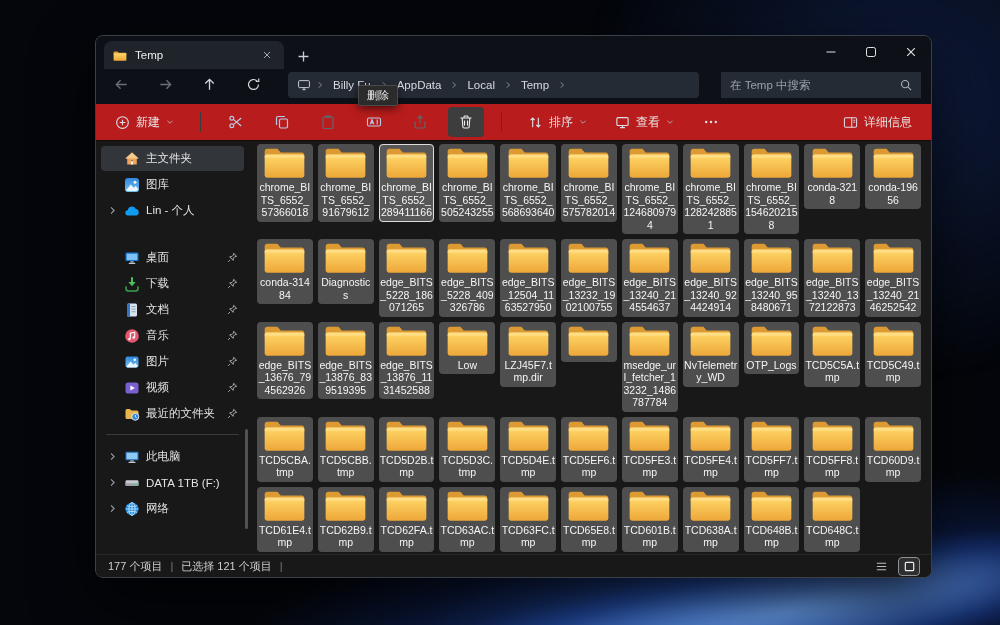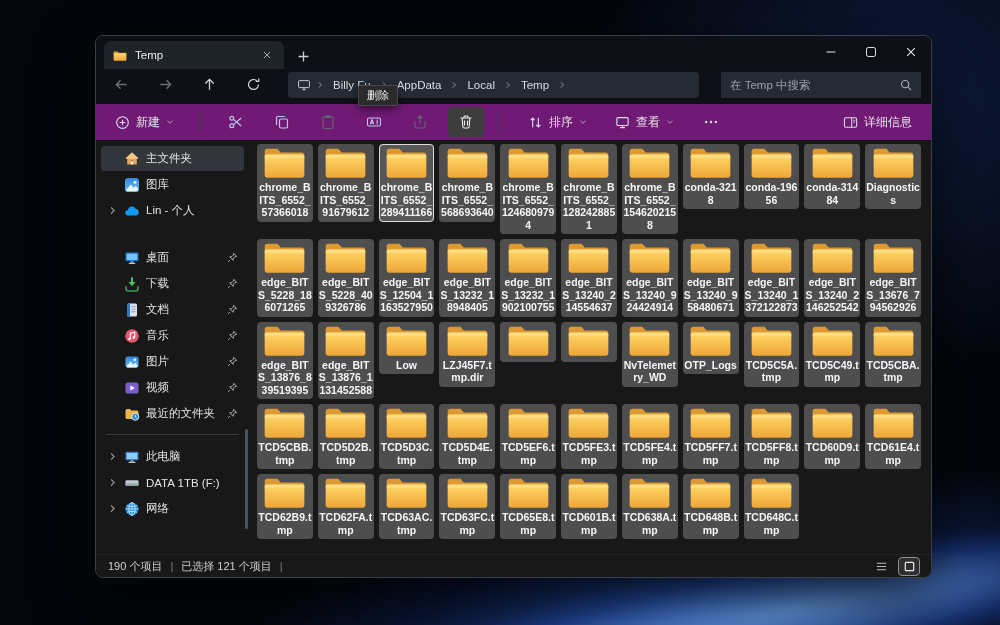--- a/index.html
+++ b/index.html
@@ -49,21 +49,21 @@
   .crumbsep svg { width:8px; height:8px; }
   .searchpill { width:200px; height:26px; background:#252b34; border-radius:0; margin-left:8px;
                 display:flex; align-items:center; padding:0 9px; gap:6px; }
   .searchinput { flex:1; background:transparent; border:none; outline:none; font-size:11.5px; color:#cfd4da;
                  font-family:"Liberation Sans","DejaVu Sans",sans-serif; min-width:0; }
   .searchinput::placeholder { color:#9aa1a9; }
   .searchicon { display:flex; color:#aab1b9; }
   .searchicon svg { width:12px; height:12px; }
 
   
-  .toolbar { height:37px; background:#701a75; display:flex; align-items:center; padding:0 10px; gap:10px;
+  .toolbar { height:37px; background:#b91c1c; display:flex; align-items:center; padding:0 10px; gap:10px;
              border-bottom:1px solid #0e0e0e; flex:none; }
   .tbbtn { display:flex; align-items:center; gap:6px; padding:0 9px; height:30px; border-radius:4px;
            color:#e6e6e6; font-size:12px; white-space:nowrap; }
   .tbbtn svg { width:15px; height:15px; }
   .tbchev { display:flex; color:#a9afb6; }
   .tbchev svg { width:8px; height:8px; }
   .tbicon { width:36px; height:30px; display:flex; align-items:center; justify-content:center; border-radius:4px; }
   .tbicon svg { width:16px; height:16px; }
   .tbicon.blue { color:#b7cce6; }
   .tbicon.dis  { color:#61666c; }
@@ -90,21 +90,21 @@
   .sbgap { height:21px; }
   .sbsep { height:1px; background:#3a3a3a; margin:8px 10px 9px 10px; }
   .sbthumb { position:absolute; right:1px; top:288px; width:3px; height:100px; background:#4d5359; border-radius:2px; }
 
   .content { flex:1; min-width:0; padding:3px 10px 0 8px; overflow:hidden; }
   .grid { display:grid; grid-template-columns:repeat(11,1fr); column-gap:5px; row-gap:5px; align-items:start; }
   .fitem { display:flex; flex-direction:column; align-items:center; padding:2px 1px 3px; background:#4e4e4e; border-radius:4px; }
   .fitem.focused { outline:1px solid #dcdcdc; outline-offset:-1px; background:#575757; }
   .ficon { width:45px; height:34px; margin-bottom:1px; }
   .ficon svg { width:45px; height:34px; display:block; }
-  .fname { width:100%; font-size:10.5px; line-height:12.5px; color:#f5f5f5; text-align:center; word-break:break-all;font-weight:bold; }
+  .fname { width:100%; font-size:10.5px; line-height:12.5px; color:#f5f5f5; text-align:center; word-break:break-all; }
 
   
   .statusbar { height:23px; flex:none; display:flex; align-items:center; gap:8px; padding:0 12px;
                font-size:11px; color:#cfcfcf; background:#181818; border-top:1px solid #262626; }
   .pipe { color:#7a7a7a; }
   .sbspacer { flex:1; }
   .viewtoggle { width:20px; height:17px; display:flex; align-items:center; justify-content:center;
                 color:#b9bec5; border-radius:3px; }
   .viewtoggle svg { width:13px; height:13px; }
   .viewtoggle.active { color:#eceff2; outline:1px solid #8d9399; background:#2e2e2e; }
@@ -585,30 +585,50 @@
               <div class="fname">chrome_BITS_6552_289411166</div>
             </div>
             <div class="fitem">
               <div class="ficon">
                 <svg viewBox="0 0 46 36">
                   <path d="M2 6Q2 3 5 3h10.5l3.5 4H41q3 0 3 3v3H2z" fill="#dd9a33"></path>
                   <rect x="2" y="9" width="42" height="24.5" rx="2.5" fill="url(#foldFront)"></rect>
                   <rect x="2" y="9" width="42" height="3.5" rx="1.7" fill="#ffe9a8" opacity="0.45"></rect>
                 </svg>
               </div>
+              <div class="fname">chrome_BITS_6552_505243255</div>
+            </div>
+            <div class="fitem">
+              <div class="ficon">
+                <svg viewBox="0 0 46 36">
+                  <path d="M2 6Q2 3 5 3h10.5l3.5 4H41q3 0 3 3v3H2z" fill="#dd9a33"></path>
+                  <rect x="2" y="9" width="42" height="24.5" rx="2.5" fill="url(#foldFront)"></rect>
+                  <rect x="2" y="9" width="42" height="3.5" rx="1.7" fill="#ffe9a8" opacity="0.45"></rect>
+                </svg>
+              </div>
               <div class="fname">chrome_BITS_6552_568693640</div>
             </div>
             <div class="fitem">
               <div class="ficon">
                 <svg viewBox="0 0 46 36">
                   <path d="M2 6Q2 3 5 3h10.5l3.5 4H41q3 0 3 3v3H2z" fill="#dd9a33"></path>
                   <rect x="2" y="9" width="42" height="24.5" rx="2.5" fill="url(#foldFront)"></rect>
                   <rect x="2" y="9" width="42" height="3.5" rx="1.7" fill="#ffe9a8" opacity="0.45"></rect>
                 </svg>
               </div>
+              <div class="fname">chrome_BITS_6552_575782014</div>
+            </div>
+            <div class="fitem">
+              <div class="ficon">
+                <svg viewBox="0 0 46 36">
+                  <path d="M2 6Q2 3 5 3h10.5l3.5 4H41q3 0 3 3v3H2z" fill="#dd9a33"></path>
+                  <rect x="2" y="9" width="42" height="24.5" rx="2.5" fill="url(#foldFront)"></rect>
+                  <rect x="2" y="9" width="42" height="3.5" rx="1.7" fill="#ffe9a8" opacity="0.45"></rect>
+                </svg>
+              </div>
               <div class="fname">chrome_BITS_6552_1246809794</div>
             </div>
             <div class="fitem">
               <div class="ficon">
                 <svg viewBox="0 0 46 36">
                   <path d="M2 6Q2 3 5 3h10.5l3.5 4H41q3 0 3 3v3H2z" fill="#dd9a33"></path>
                   <rect x="2" y="9" width="42" height="24.5" rx="2.5" fill="url(#foldFront)"></rect>
                   <rect x="2" y="9" width="42" height="3.5" rx="1.7" fill="#ffe9a8" opacity="0.45"></rect>
                 </svg>
               </div>
@@ -695,30 +715,20 @@
               <div class="fname">edge_BITS_12504_1163527950</div>
             </div>
             <div class="fitem">
               <div class="ficon">
                 <svg viewBox="0 0 46 36">
                   <path d="M2 6Q2 3 5 3h10.5l3.5 4H41q3 0 3 3v3H2z" fill="#dd9a33"></path>
                   <rect x="2" y="9" width="42" height="24.5" rx="2.5" fill="url(#foldFront)"></rect>
                   <rect x="2" y="9" width="42" height="3.5" rx="1.7" fill="#ffe9a8" opacity="0.45"></rect>
                 </svg>
               </div>
-              <div class="fname">edge_BITS_13232_18948405</div>
-            </div>
-            <div class="fitem">
-              <div class="ficon">
-                <svg viewBox="0 0 46 36">
-                  <path d="M2 6Q2 3 5 3h10.5l3.5 4H41q3 0 3 3v3H2z" fill="#dd9a33"></path>
-                  <rect x="2" y="9" width="42" height="24.5" rx="2.5" fill="url(#foldFront)"></rect>
-                  <rect x="2" y="9" width="42" height="3.5" rx="1.7" fill="#ffe9a8" opacity="0.45"></rect>
-                </svg>
-              </div>
               <div class="fname">edge_BITS_13232_1902100755</div>
             </div>
             <div class="fitem">
               <div class="ficon">
                 <svg viewBox="0 0 46 36">
                   <path d="M2 6Q2 3 5 3h10.5l3.5 4H41q3 0 3 3v3H2z" fill="#dd9a33"></path>
                   <rect x="2" y="9" width="42" height="24.5" rx="2.5" fill="url(#foldFront)"></rect>
                   <rect x="2" y="9" width="42" height="3.5" rx="1.7" fill="#ffe9a8" opacity="0.45"></rect>
                 </svg>
               </div>
@@ -824,20 +834,21 @@
               </div>
             </div>
             <div class="fitem">
               <div class="ficon">
                 <svg viewBox="0 0 46 36">
                   <path d="M2 6Q2 3 5 3h10.5l3.5 4H41q3 0 3 3v3H2z" fill="#dd9a33"></path>
                   <rect x="2" y="9" width="42" height="24.5" rx="2.5" fill="url(#foldFront)"></rect>
                   <rect x="2" y="9" width="42" height="3.5" rx="1.7" fill="#ffe9a8" opacity="0.45"></rect>
                 </svg>
               </div>
+              <div class="fname">msedge_url_fetcher_13232_1486787784</div>
             </div>
             <div class="fitem">
               <div class="ficon">
                 <svg viewBox="0 0 46 36">
                   <path d="M2 6Q2 3 5 3h10.5l3.5 4H41q3 0 3 3v3H2z" fill="#dd9a33"></path>
                   <rect x="2" y="9" width="42" height="24.5" rx="2.5" fill="url(#foldFront)"></rect>
                   <rect x="2" y="9" width="42" height="3.5" rx="1.7" fill="#ffe9a8" opacity="0.45"></rect>
                 </svg>
               </div>
               <div class="fname">NvTelemetry_WD</div>
@@ -1080,21 +1091,21 @@
                   <rect x="2" y="9" width="42" height="3.5" rx="1.7" fill="#ffe9a8" opacity="0.45"></rect>
                 </svg>
               </div>
               <div class="fname">TCD648C.tmp</div>
             </div>
           </div>
       </div>
     </div>
 
     <div class="statusbar">
-      <span>190 个项目</span>
+      <span>177 个项目</span>
       <span class="pipe">|</span>
       <span>已选择 121 个项目</span>
       <span class="pipe">|</span>
       <span class="sbspacer"></span>
       <div class="viewtoggle">
           <svg viewBox="0 0 14 14" fill="none" stroke="currentColor" stroke-width="1.3">
             <path d="M2 3.5h10M2 7h10M2 10.5h10"></path>
           </svg>
         </div>
       <div class="viewtoggle active">

